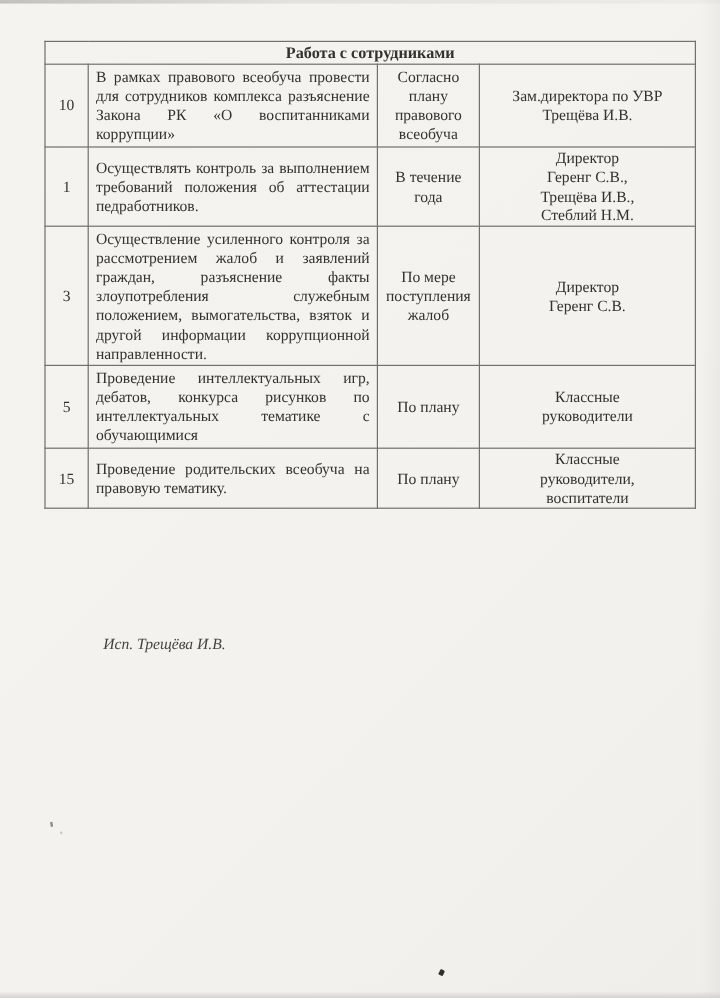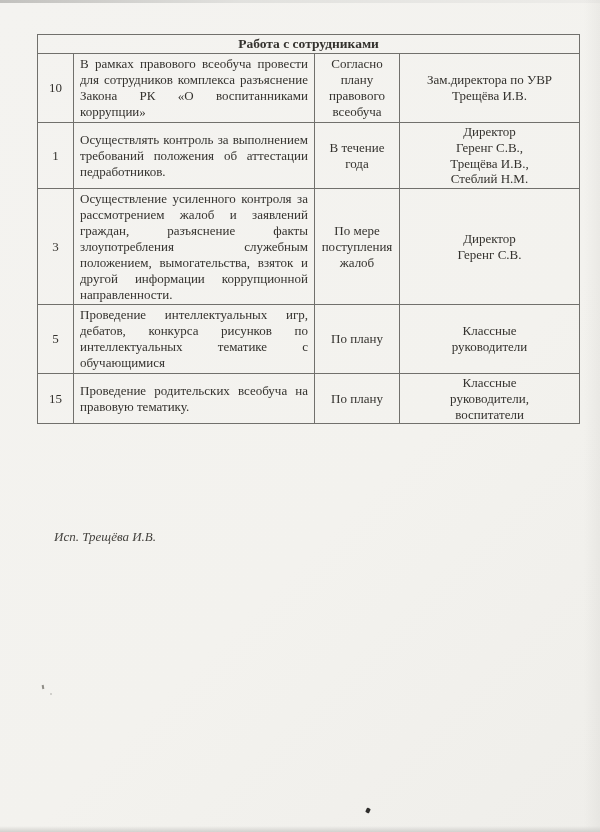--- a/index.html
+++ b/index.html
@@ -74,21 +74,21 @@
   }
   tr.h-sec   { height: 19px; }
   tr.h-r10   { height: 64px; }
   tr.h-r11   { height: 62px; }
   tr.h-r12   { height: 114px; }
   tr.h-r13   { height: 63px; }
   tr.h-r14   { height: 32px; }
   tr.h-r15   { height: 44px; }
   .footer-note {
     position: absolute;
-    left: 54px;
+    left: 86px;
     top: 529px;
     font-style: italic;
     font-size: 13px;
     color: #45433f;
   }
   .speck {
     position: absolute;
   }
   .speck.s1 {
     left: 366px; top: 808px;

